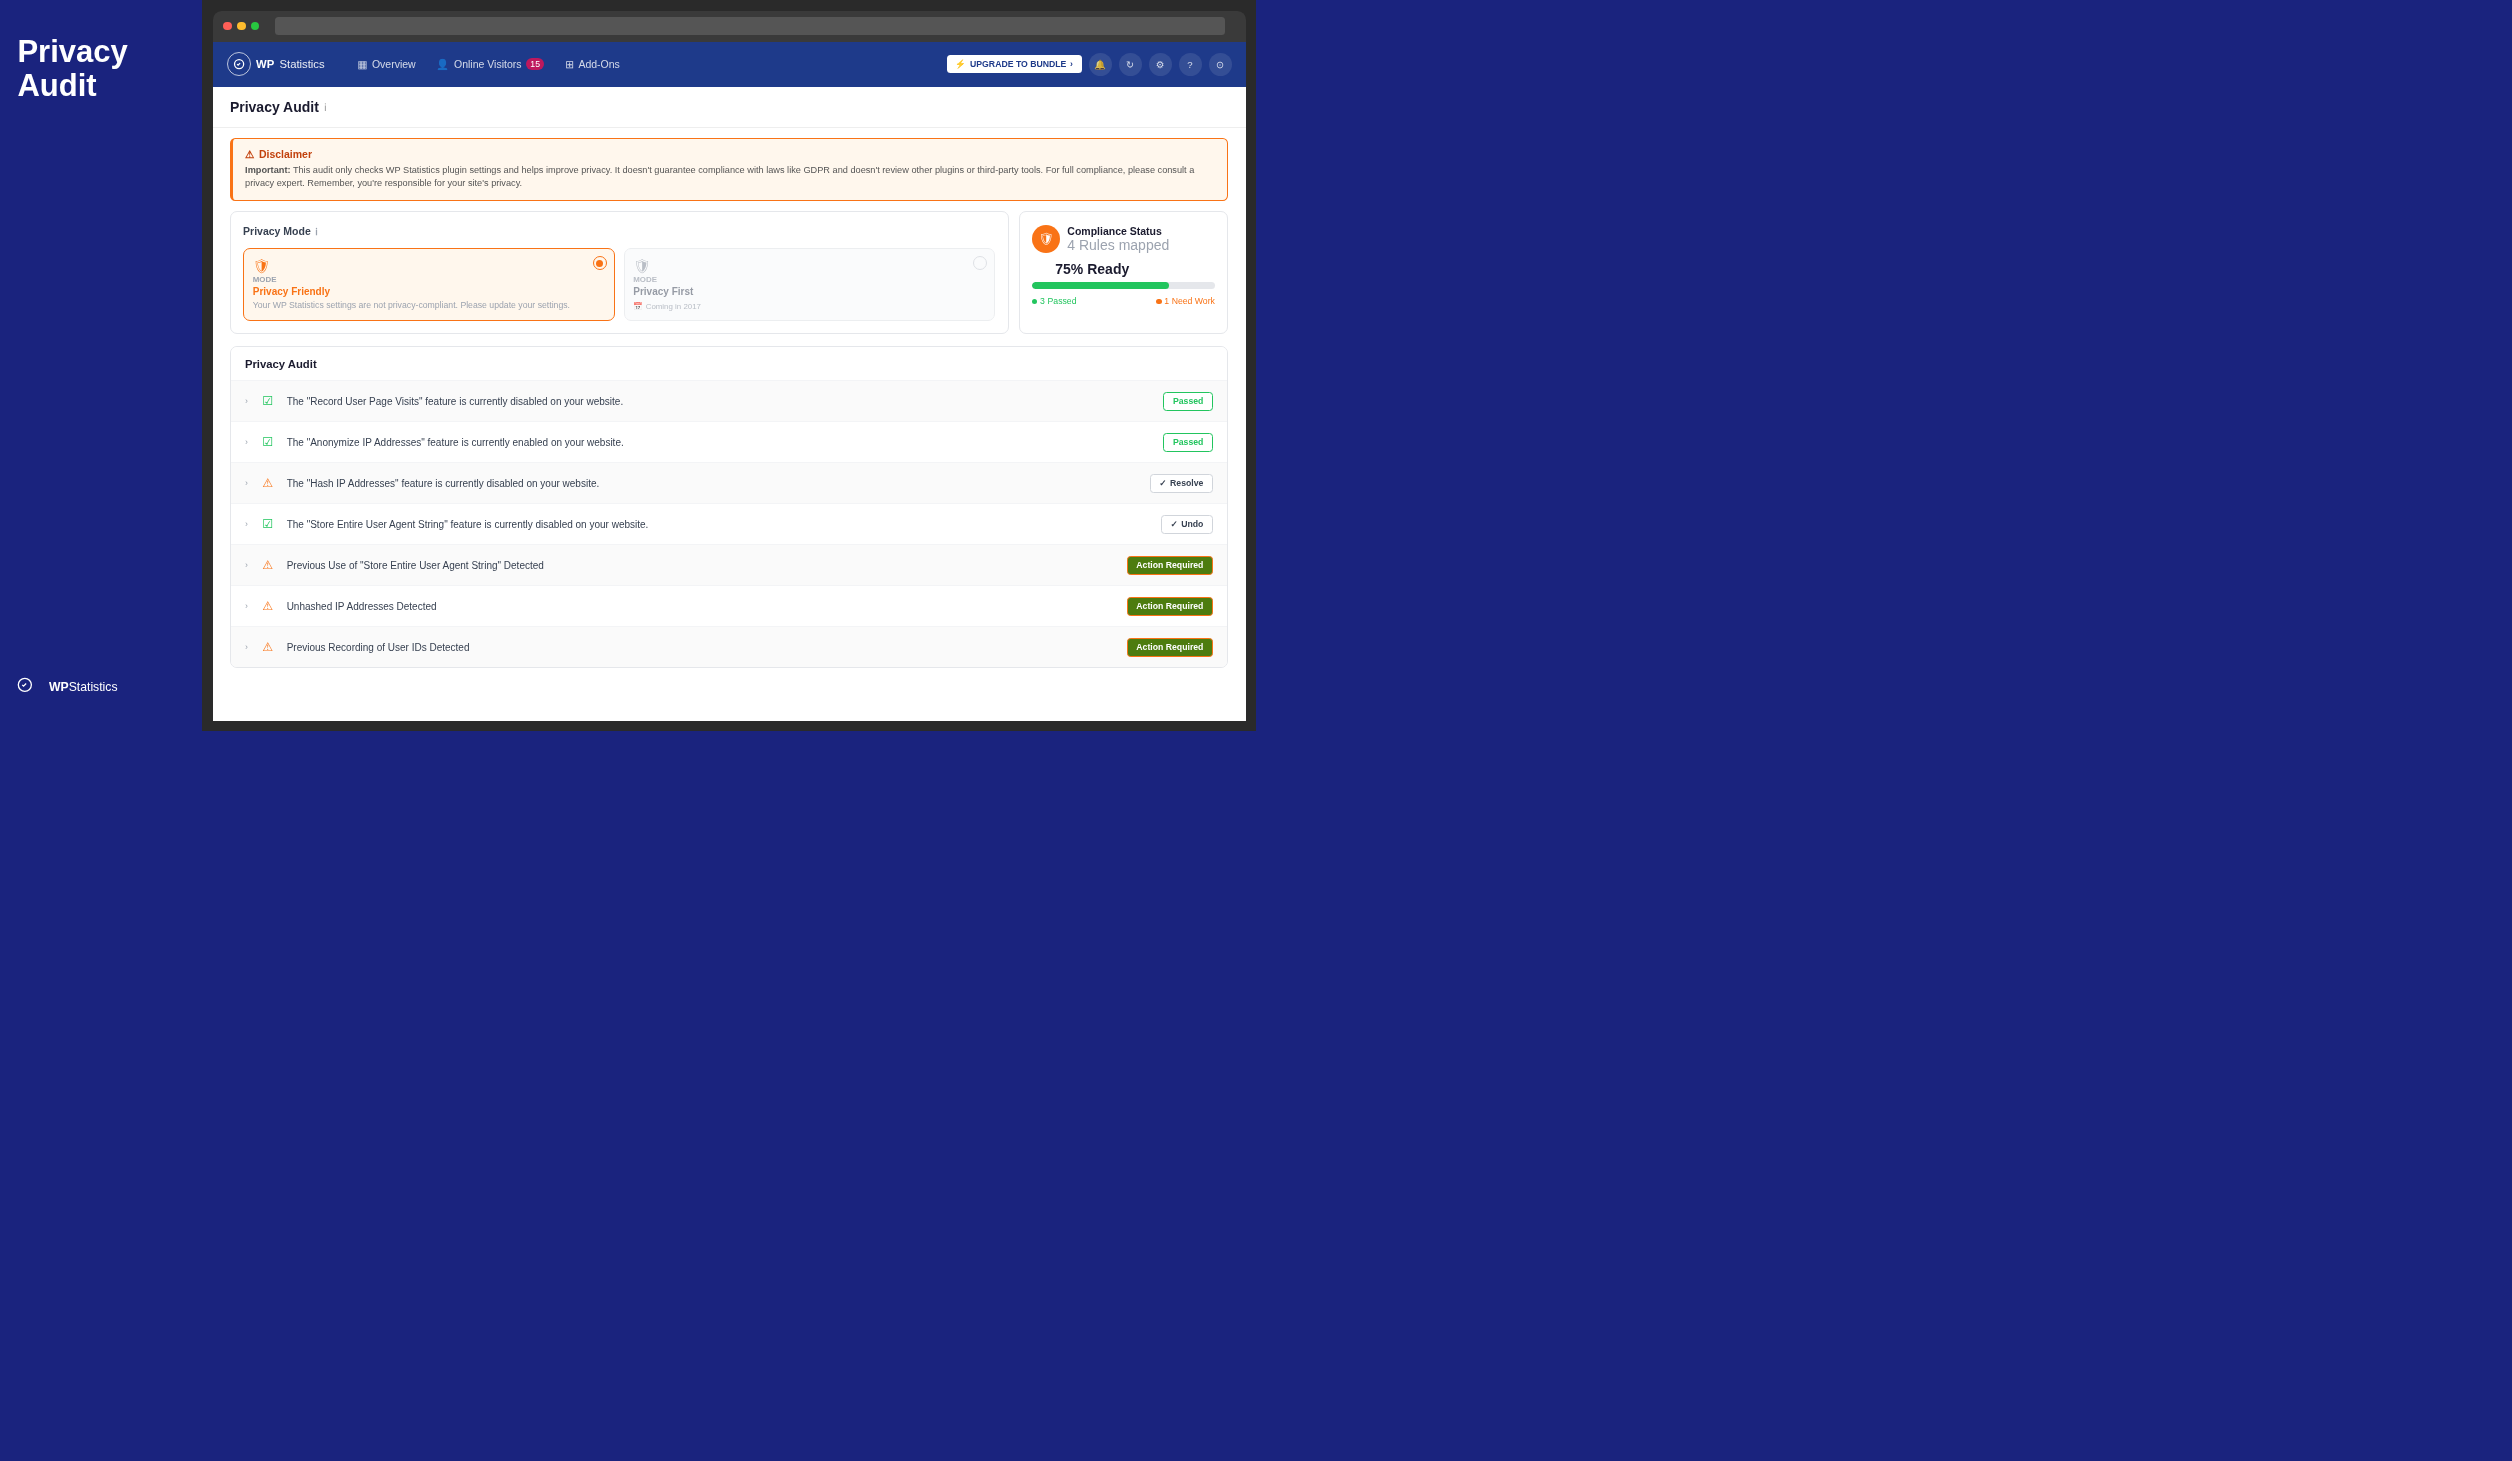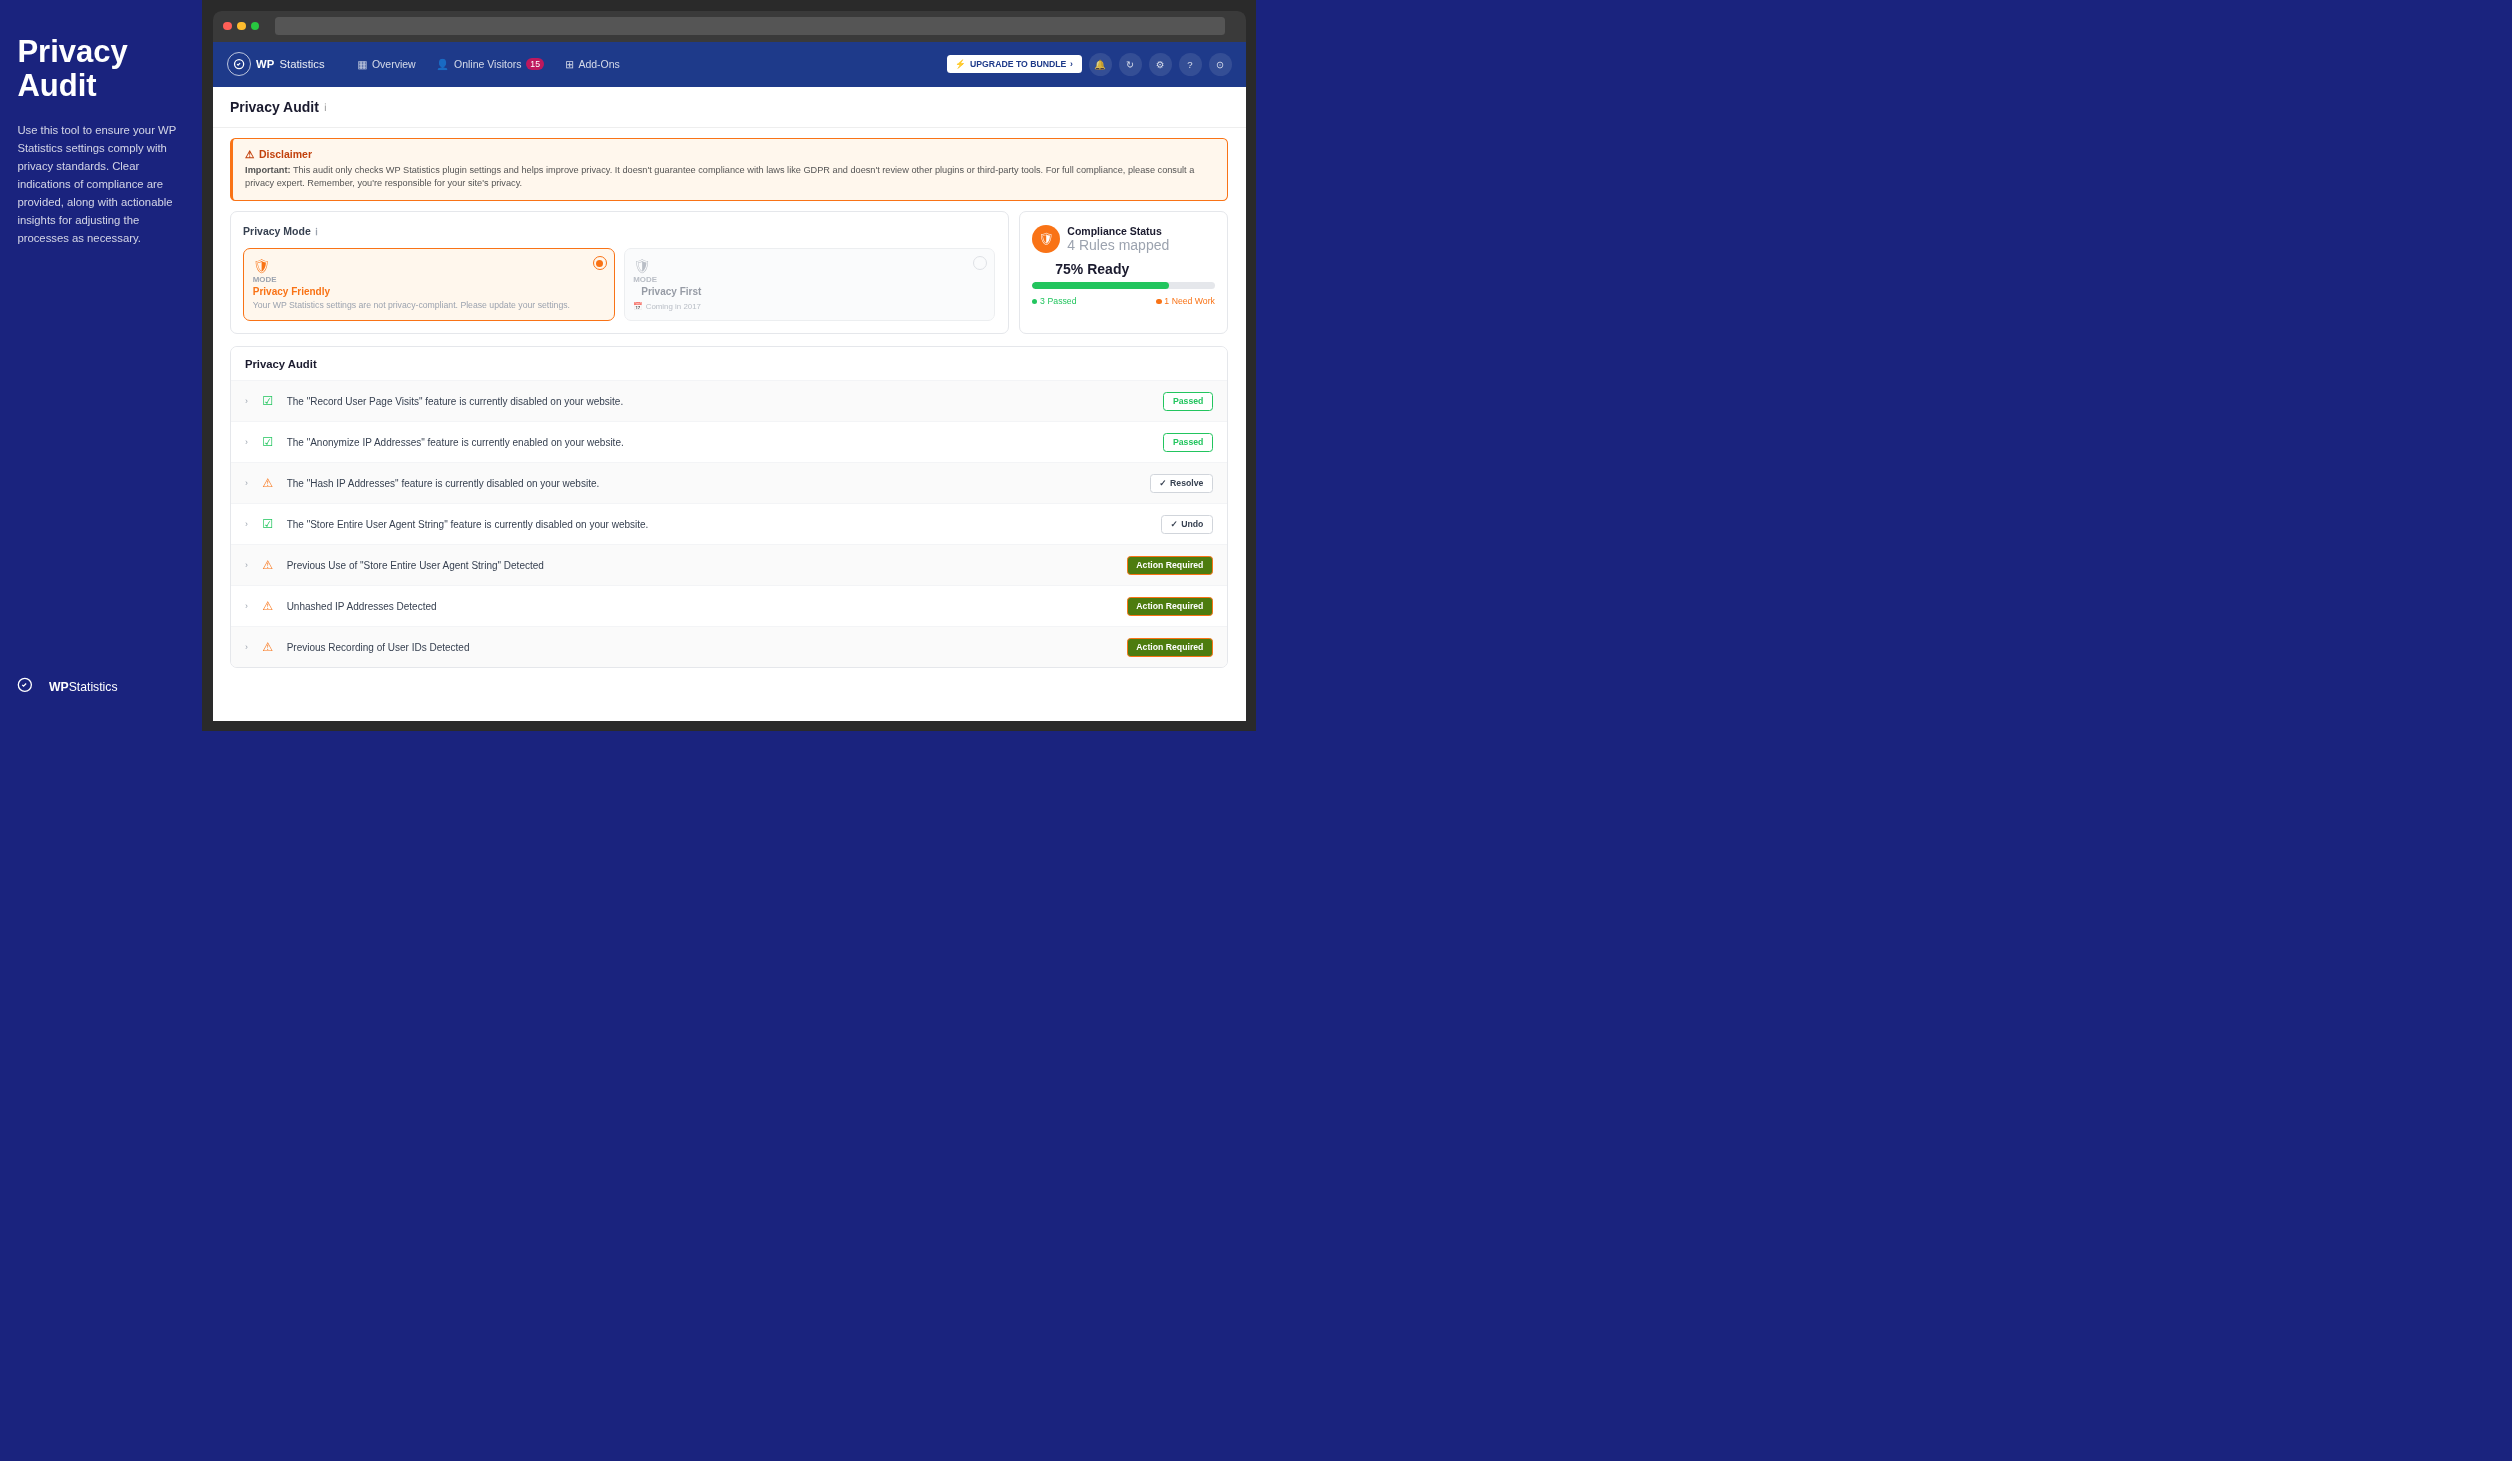--- a/index.html
+++ b/index.html
@@ -257,21 +257,21 @@
       color: #9ca3af;
       text-transform: uppercase;
       font-weight: 600;
     }
     .mode-name {
       font-size: 10px;
       font-weight: 700;
       color: #f97316;
       margin: 1.7px 0;
     }
-    .mode-name.gray { color: #6b7280; margin-left: 8px; }
+    .mode-name.gray { color: #6b7280; }
     .mode-desc {
       font-size: 8.7px;
       color: #9ca3af;
       line-height: 1.4;
     }
     .mode-radio {
       position: absolute;
       top: 7px;
       right: 7px;
       width: 14px; height: 14px;
@@ -432,21 +432,20 @@
       align-items: center;
       gap: 3.5px;
     }
   </style>
 </head>
 <body>
 
 <div class="left-panel">
   <div>
     <h1 class="hero-title">Privacy Audit</h1>
-    <p class="hero-desc">Use this tool to ensure your WP Statistics settings comply with privacy standards. Clear indications of compliance are provided, along with actionable insights for adjusting the processes as necessary.</p>
   </div>
   <div class="left-logo">
     <div class="logo-circle">
       <svg width="15.7" height="15.7" viewBox="0 0 24 24" fill="none" stroke="white" stroke-width="2">
         <path d="M12 2C6.48 2 2 6.48 2 12s4.48 10 10 10 10-4.48 10-10S17.52 2 12 2z"></path>
         <path d="M8 12l2 2 4-4"></path>
       </svg>
     </div>
     <span class="logo-text">
       <span>WP</span><span style="font-weight:400">Statistics</span>

